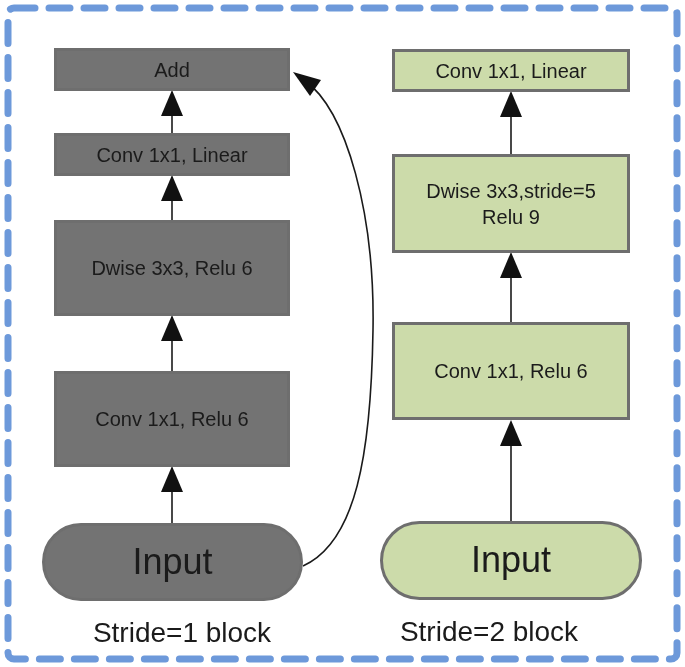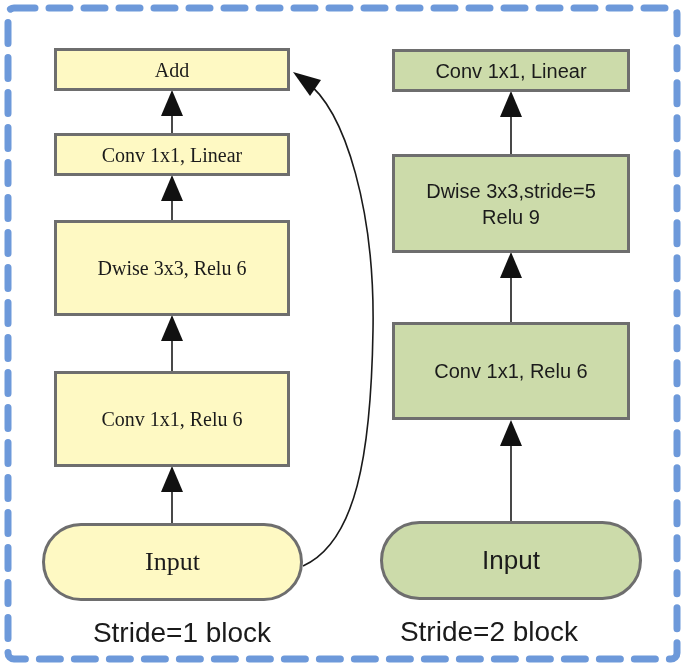--- a/index.html
+++ b/index.html
@@ -19,23 +19,23 @@
     flex-direction:column;
     align-items:center;
     justify-content:center;
     border:3px solid #6e6e6e;
     font-size:20px;
     line-height:1.3;
     color:#1b1b1b;
     text-align:center;
     z-index:2;
   }
-  .purple{background:#fef9c3;font-family:Liberation Serif, serif;}
+  .purple{background:#737373;}
   .green{background:#ccdbaa;}
-  .pill{border-radius:42px;font-size:26px;align-items:center;}
+  .pill{border-radius:42px;font-size:36px;align-items:center;}
   .caption{
     position:absolute;
     font-size:28px;
     color:#1b1b1b;
     text-align:center;
     z-index:2;
   }
 </style>
 </head>
 <body>

